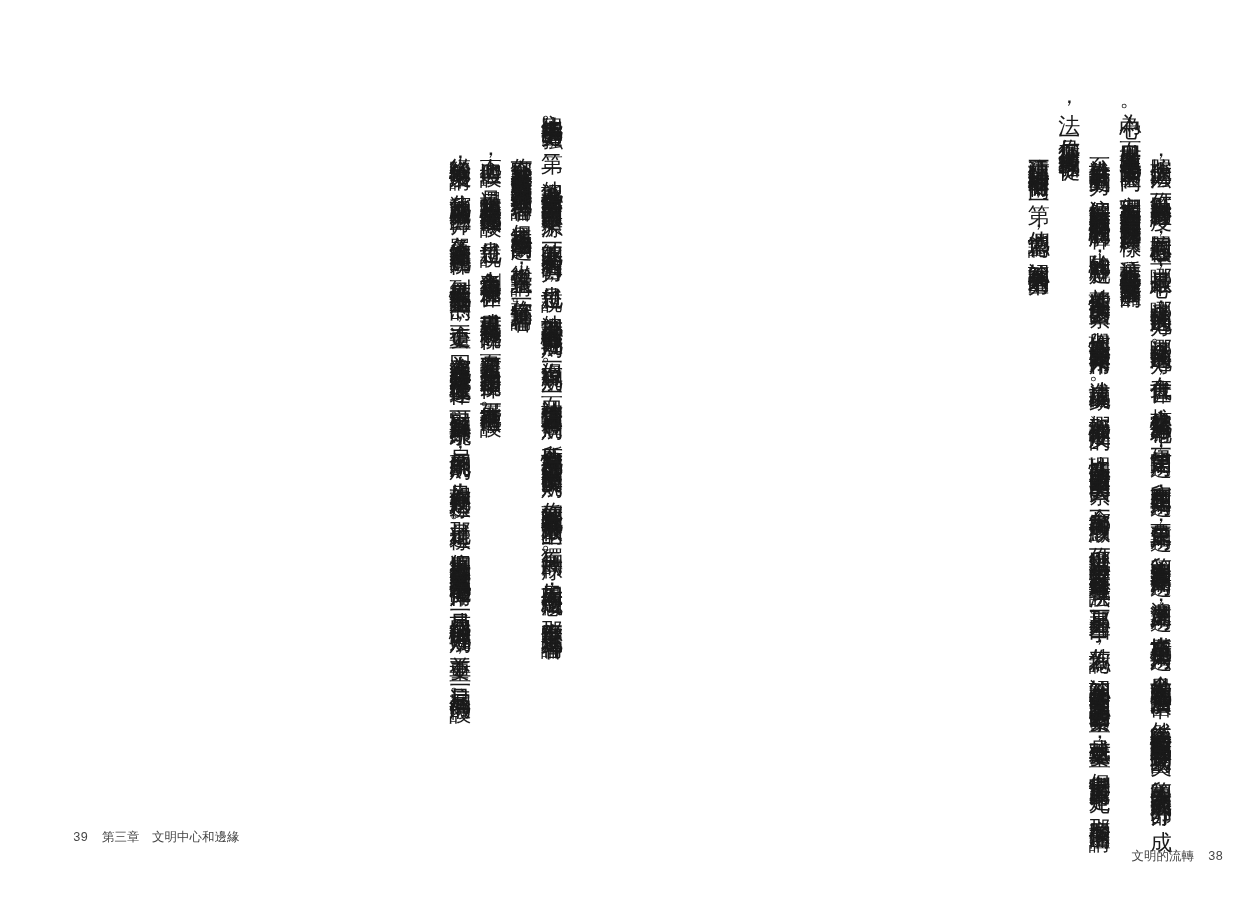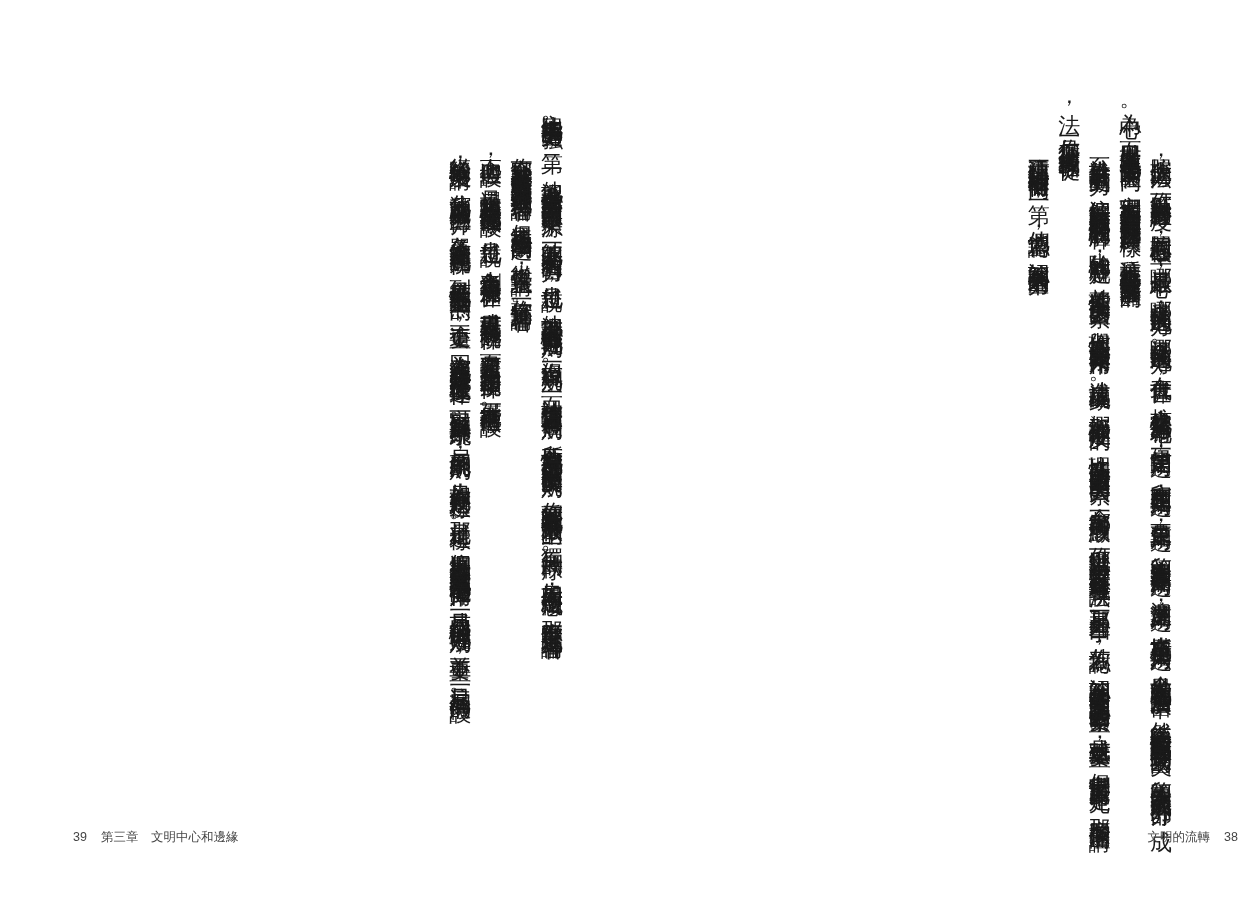--- a/index.html
+++ b/index.html
@@ -14,25 +14,25 @@
     position: absolute; top: 96px; height: 718px;
     writing-mode: vertical-rl; text-orientation: upright;
     font-size: 22px; line-height: 30.6px; letter-spacing: 1.55px;
     text-align: justify;
   }
   .page-right .body-text { right: 82px; width: 470px; }
   .page-left .body-text { right: 62px; width: 500px; }
   .para { margin: 0; text-indent: 2em; }
   .para.noindent { text-indent: 0; }
   .footer {
-    position: absolute; top: 829px; font-family: Liberation Sans, sans-serif;
+    position: absolute; top: 829px; font-family: Liberation Mono, monospace;
     font-size: 12.5px; color: #444; white-space: nowrap;
   }
   .footer-left { left: 73px; }
-  .footer-right { right: 20px; }
+  .footer-right { right: 35px; margin-top: 19px; }
   .footer .num { display: inline-block; margin-right: 14px; }
   .footer-right .num { margin-right: 0; margin-left: 14px; }
 </style>
 </head>
 <body>
 
 <div class="page page-right">
   <div class="body-text">
     <p class="para">按照上述的方法，你可以算出相對的邊緣程度：按照同心圓模型，哪裡是最中心，哪裡是比較近的地方，哪裡是比較遠的地方。在古代世界，核心當然是肥沃新月地帶，伊朗是第一周邊，印度和內亞是第二周邊，東亞是第三周邊，印第安美洲和黑非洲是第四周邊，澳洲是第五周邊，塔斯馬尼亞是第六周邊，全世界的文明都在這六個層次當中。然後中心區按照我前面說的過程移動到今天的美國。印第安人的美洲完全成了西方的一部分，成為中心。而世界上大多數地區（包括今天的中國在內），它們現在所在的層次跟它們在蘇美時代所在的層次一模一樣。這種基本結構改變起來其實是非常困難的。</p>
     <p class="para">至於說什麼是歷史的動力，這個解釋方法有先驗的解釋和經驗的解釋。先驗的解釋就是，某些你理性不及的多重因素，與你理性所及的少數因素共同作用，造成這樣的現象。假設那些你理性不及的、比理性所及的少數因素更重要的巨大因素，全都出於同一個緣故，你可以把它稱為上帝（上帝可以有各種名字或各種說法，那是另外一回事）。若你認為，認知範圍之外的因素不比認知範圍之內的因素重要，或是雖然更重要，但它們是出於多元而不是一元，那麼按照通俗的講法，你是一個巫術信徒或多神教信徒。</p>

